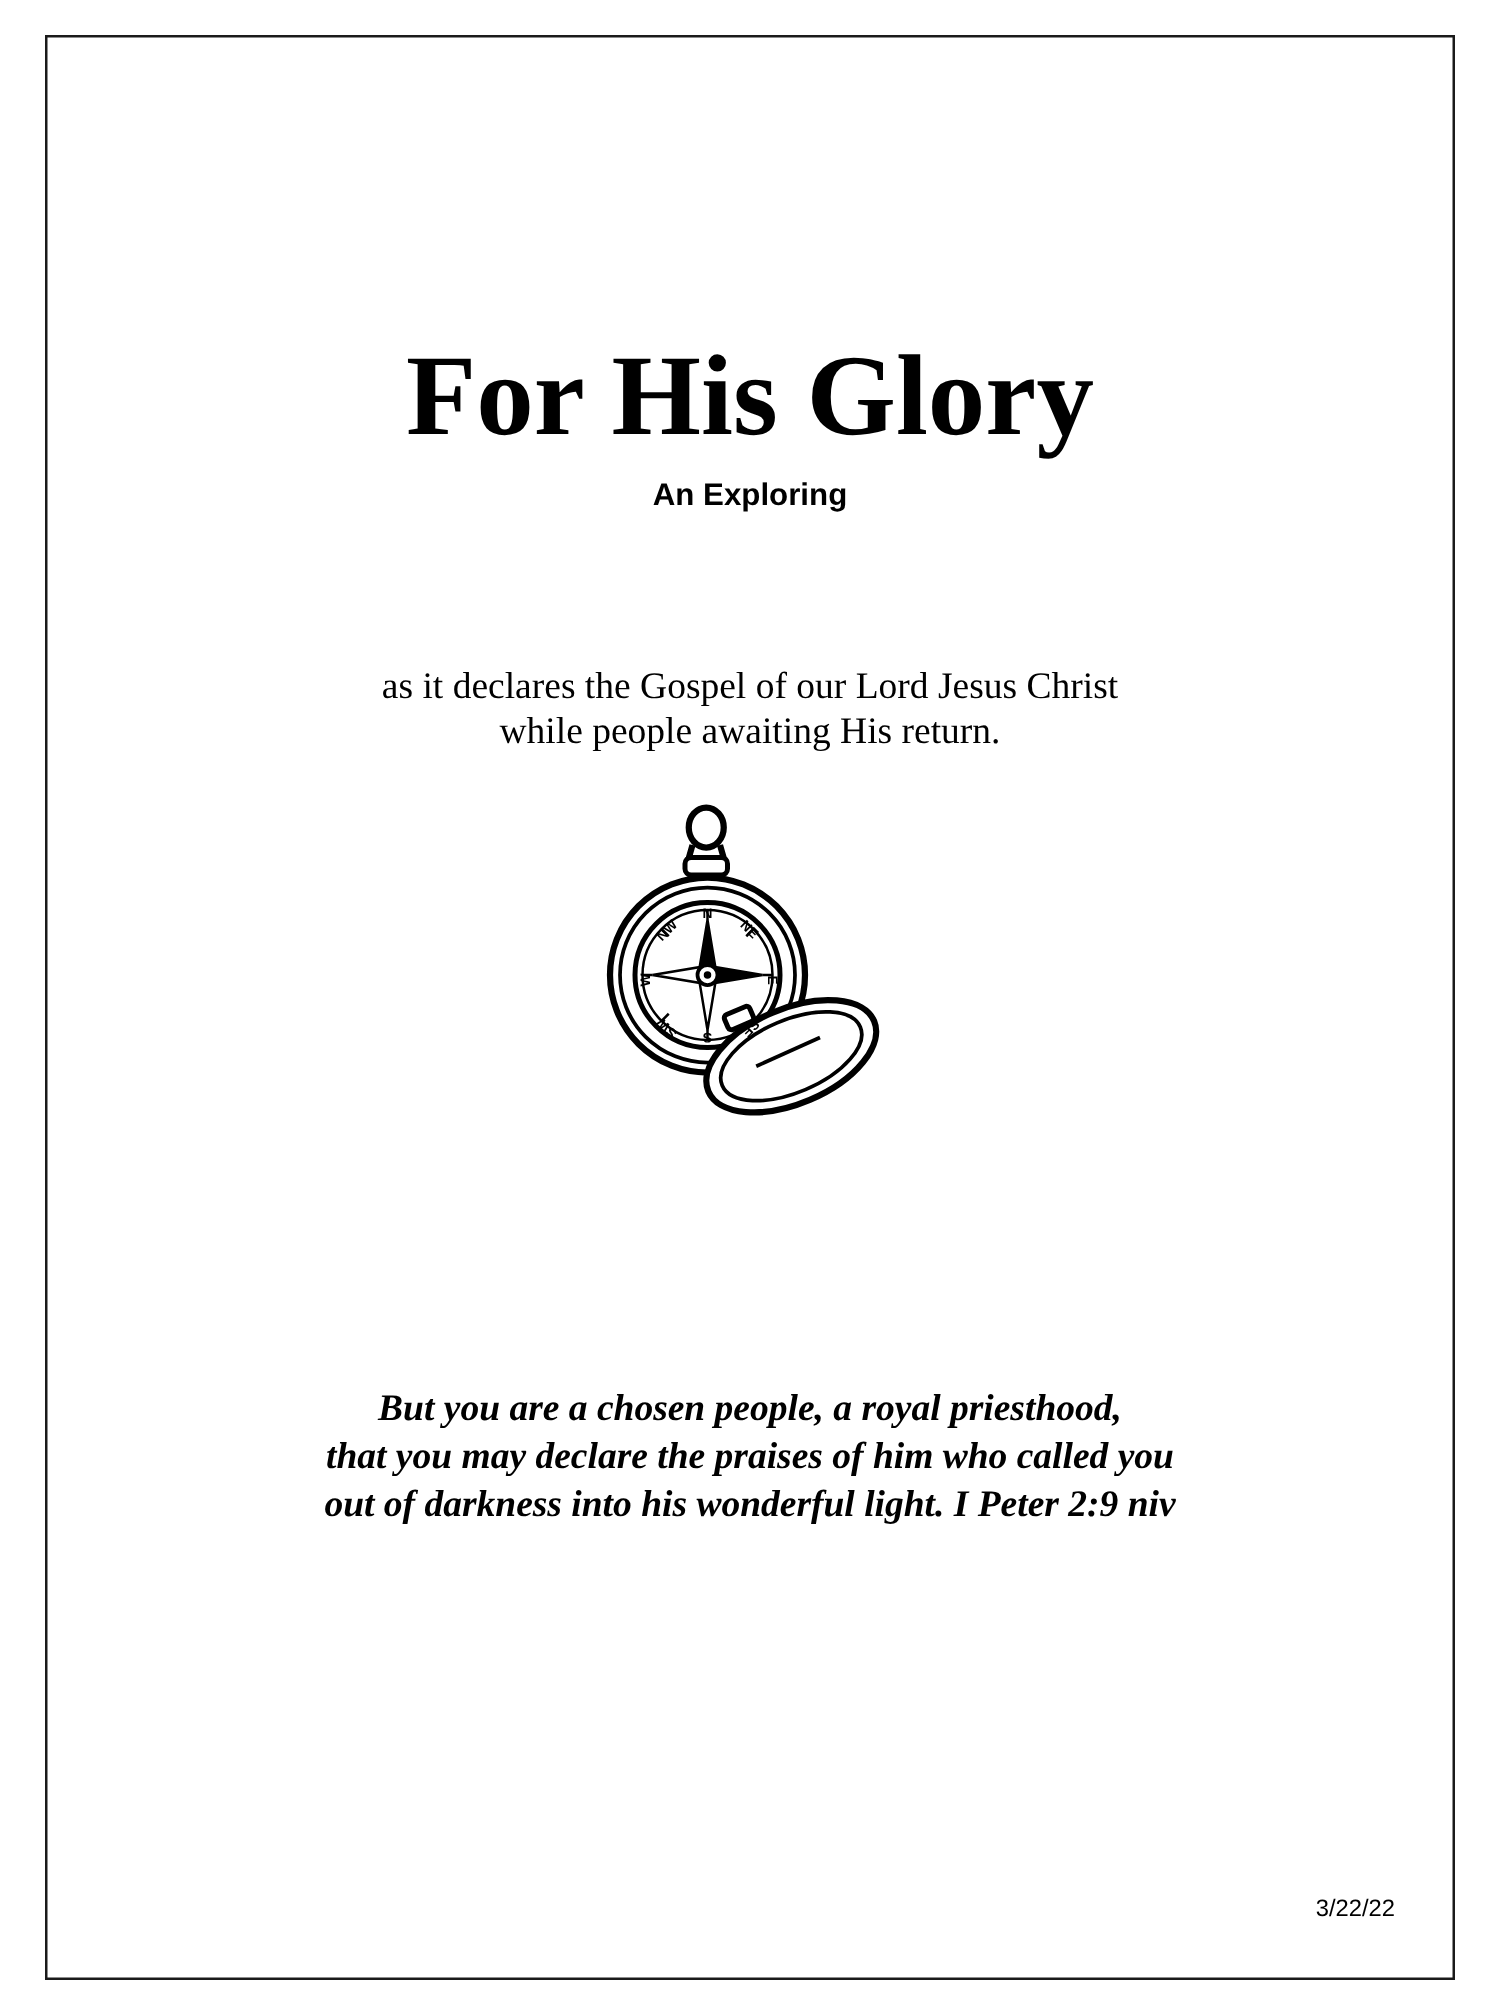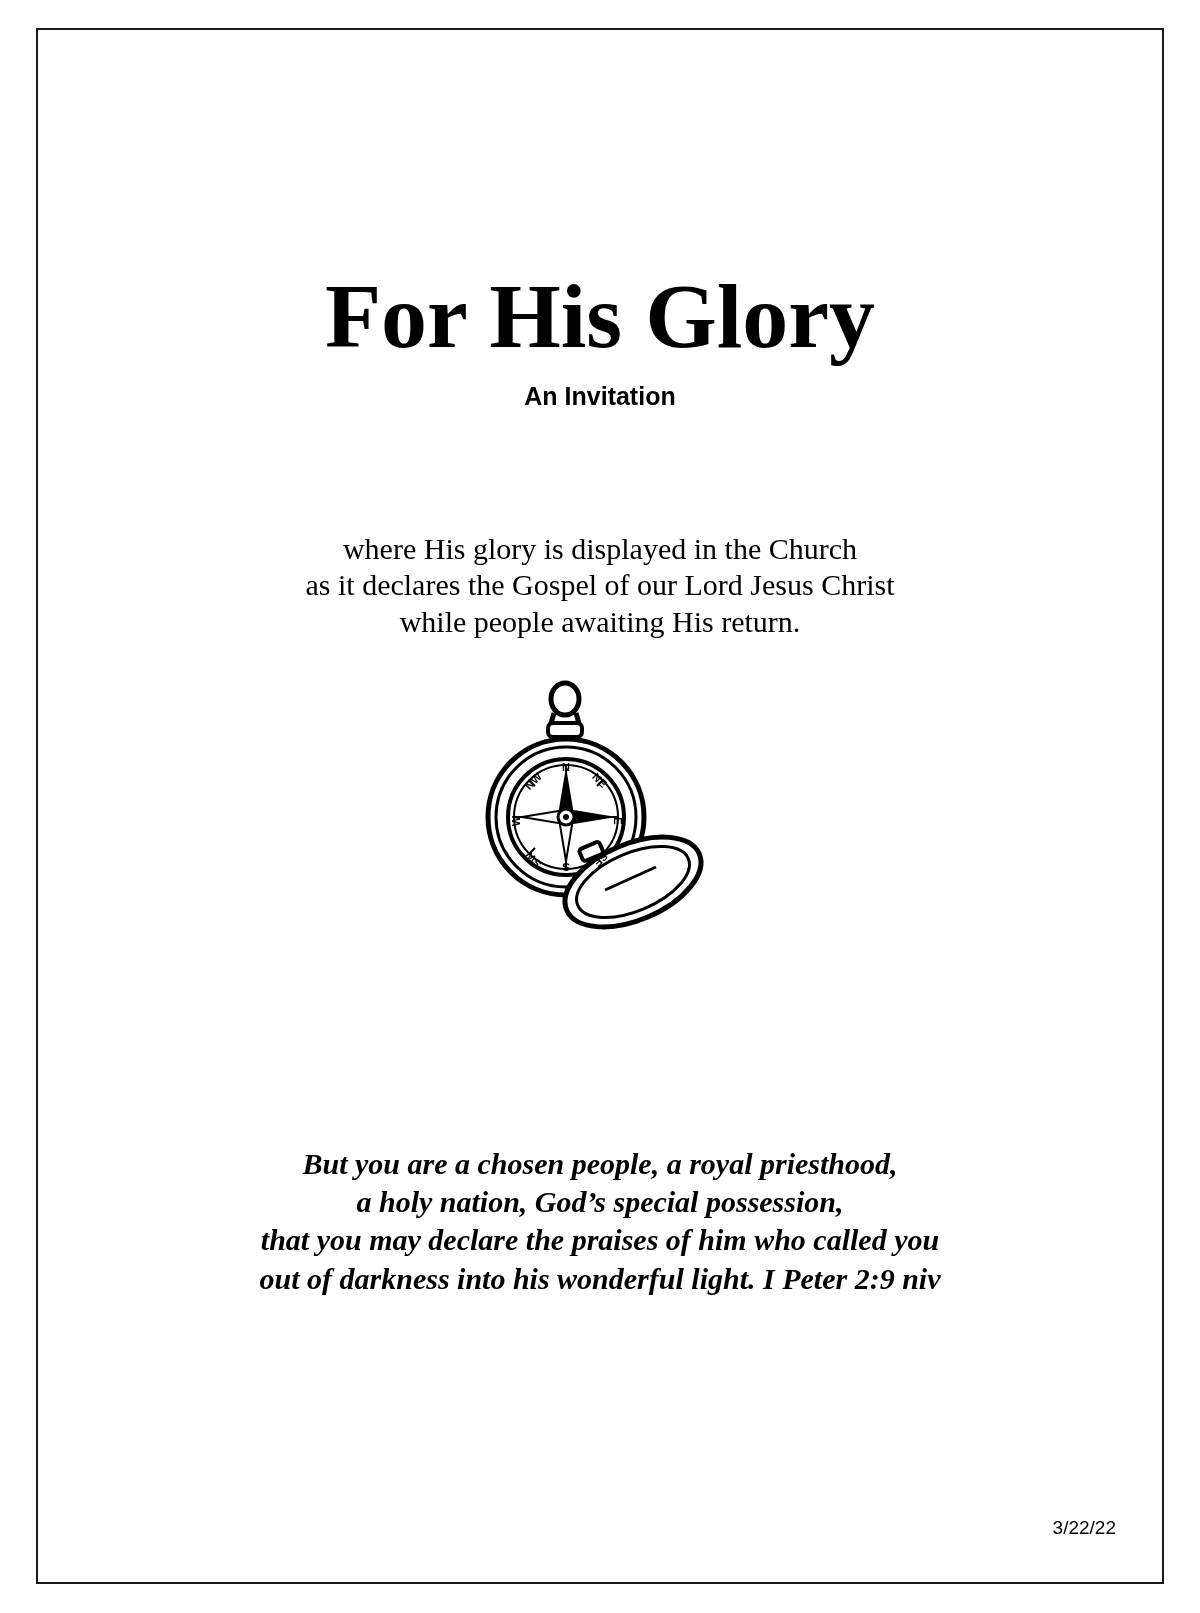--- a/index.html
+++ b/index.html
@@ -99,24 +99,23 @@
 <body>
 
 <div class="page">
 
   <div class="page-border"></div>
 
   <div class="content">
 
     <h1 class="title">For His Glory</h1>
 
-    <h2 class="subtitle">An Invitation</h2>
+    <h2 class="subtitle">An Exploring</h2>
 
     <div class="tagline">
-      <div>where His glory is displayed in the Church</div>
       <div>as it declares the Gospel of our Lord Jesus Christ</div>
       <div>while people awaiting His return.</div>
     </div>
 
     <div class="emblem-wrap">
       <svg width="260" height="260" viewBox="0 0 260 260">
         <g fill="none" stroke="#000000" stroke-width="3">
 
           <ellipse cx="95" cy="22" rx="14" ry="16" stroke-width="5"></ellipse>
           <path d="M84 36 L80 50 M106 36 L110 50" stroke-width="5"></path>
@@ -167,21 +166,20 @@
           <text x="96" y="194" transform="rotate(180 96 190)">S</text>
           <text x="66" y="180" transform="rotate(-135 66 180)">SW</text>
           <text x="50" y="144" transform="rotate(-90 50 144)">W</text>
           <text x="66" y="107" transform="rotate(-45 66 107)">NW</text>
         </g>
       </svg>
     </div>
 
     <div class="scripture">
       <div>But you are a chosen people, a royal priesthood,</div>
-      <div>a holy nation, God’s special possession,</div>
       <div>that you may declare the praises of him who called you</div>
       <div>out of darkness into his wonderful light. I Peter 2:9 niv</div>
     </div>
 
   </div>
 
   <div class="date">3/22/22</div>
 
 </div>
 

